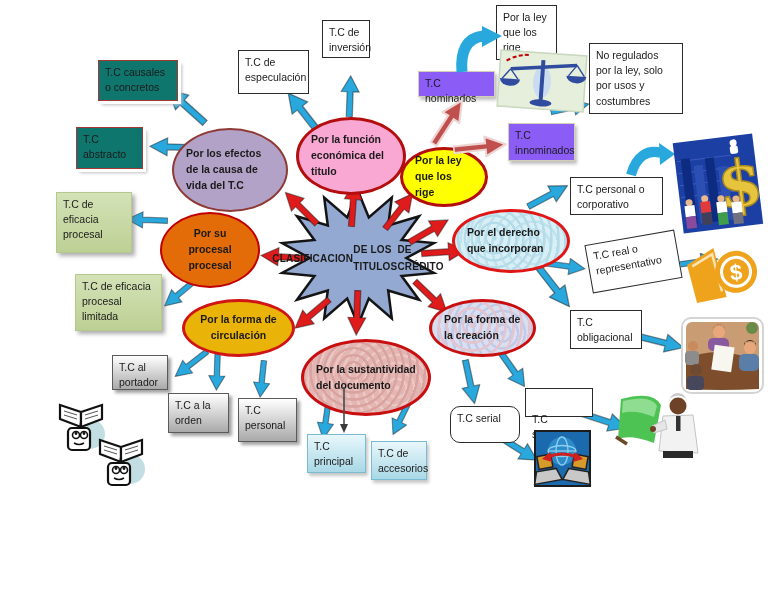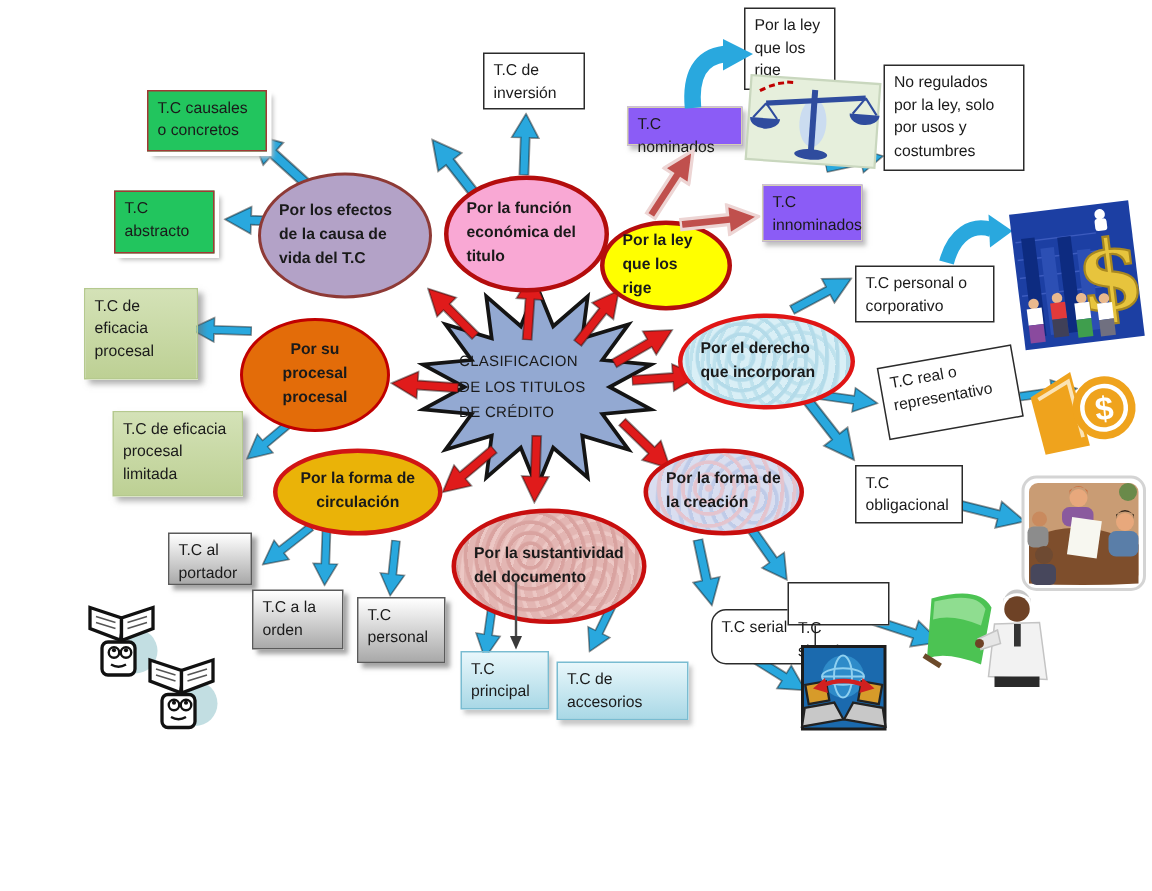--- a/index.html
+++ b/index.html
@@ -1,31 +1,31 @@
 <!DOCTYPE html>
 <html><head>
 <meta charset="utf-8">
 <style>
   html,body{margin:0;padding:0;background:#fff;}
   #canvas{position:relative;width:768px;height:594px;background:#fff;overflow:hidden;
           font-family:"Liberation Sans",sans-serif;color:#1a1a1a;}
   
   .box{position:absolute;box-sizing:border-box;font-size:10.5px;line-height:1.45;
        padding:4px 6px;background:#fff;border:1.3px solid #2b2b2b;z-index:3;}
-  .box.red{background:#22c55e;border:1px solid #A33835;
+  .box.red{background:#0f766e;border:1px solid #A33835;
            box-shadow:2px 2px 0 1px #fff,4px 4px 3px #bfbfbf;}
   .box.green{background:linear-gradient(#D4E2B7,#BDD094);border:1px solid #B5C98E;
              box-shadow:3px 3px 4px rgba(110,110,110,.55);}
   .box.lgreen{background:#8b5cf6;border:1px solid #D4CFB4;
               box-shadow:2px 3px 3px rgba(130,130,130,.5);}
   .box.gray{background:linear-gradient(#ffffff,#a9a9a9);border:1.2px solid #5a5a5a;
             box-shadow:3px 3px 3px rgba(90,90,90,.55);}
   .box.lblue{background:linear-gradient(#E8F7FB,#A9D8E6);border:1px solid #79BCD1;
              box-shadow:2px 3px 3px rgba(130,130,130,.45);}
-  .box.rounded{border-radius:10px;margin-left:24px;}
+  .box.rounded{border-radius:10px;}
   
   .ellipse{position:absolute;box-sizing:border-box;border-radius:50%;z-index:3;
            display:flex;align-items:center;justify-content:center;
            font-size:10.5px;font-weight:bold;line-height:1.5;text-align:left;
            padding:6px 12px;}
   .el-purple{background:#B3A2C7;border:2px solid #8E3A36;}
   .el-green{background:#f9a8d4;border:3px solid #B40D0D;justify-content:center;}
   .el-yellow{background:#FFFF00;border:3px solid #B40D0D;}
   .el-teal{background:#D9EFF6;
            background-image:repeating-radial-gradient(circle at 35% 45%,#B4DBE9 0 2px,rgba(217,239,246,0) 3px 7px),
@@ -43,22 +43,22 @@
            border:3px solid #C80E0E;}
   
   svg.arrow{position:absolute;overflow:visible;z-index:2;}
   svg.arrow.top{z-index:4;}
   .blue{color:#29A8DE;}
   .red-a{color:#E01B1B;}
   .rose{color:#C0504D;}
   
   #star-wrap{position:absolute;left:278px;top:188px;width:160px;height:140px;z-index:1;}
   #star-text{position:absolute;left:278px;top:188px;width:160px;height:140px;z-index:3;
-             display:flex;flex-direction:column;align-items:center;justify-content:center;
-             font-size:10px;font-weight:normal;line-height:1.7;letter-spacing:.2px;}
+             display:flex;flex-direction:row;align-items:center;justify-content:center;
+             font-size:10px;font-weight:bold;line-height:1.7;letter-spacing:.2px;}
   #star-text div{width:104px;}
   .img{position:absolute;z-index:4;overflow:visible;}
 </style>
 </head>
 <body>
 
 <div id="canvas">
 
   <svg width="0" height="0" style="position:absolute">
     <defs>
@@ -186,21 +186,21 @@
     </svg>
   <svg class="arrow rose top" style="left:453px;top:136px;width:54px;height:22px;transform:rotate(-6deg)">
       <use href="#ba-rose"></use>
     </svg>
 
   <svg class="arrow top" style="left:336px;top:386px;width:16px;height:48px" viewBox="0 0 16 48">
     <line x1="8" y1="1" x2="8" y2="39" stroke="#4a4a4a" stroke-width="1.6"></line>
     <polygon points="4,38 12,38 8,47" fill="#3a3a3a"></polygon>
   </svg>
 
-  <div class="ellipse el-purple" style="left:172px;top:115px;width:116px;height:84px">
+  <div class="ellipse el-purple" style="left:172px;top:128px;width:116px;height:84px">
       <span>Por los efectos de la causa de vida del T.C</span>
     </div>
   <div class="ellipse el-green" style="left:296px;top:117px;width:110px;height:78px">
       <span>Por la función económica del titulo</span>
     </div>
   <div class="ellipse el-yellow" style="left:400px;top:147px;width:88px;height:60px">
       <span>Por la ley que los rige</span>
     </div>
   <div class="ellipse el-teal" style="left:452px;top:209px;width:118px;height:64px">
       <span>Por el derecho que incorporan</span>
@@ -213,35 +213,36 @@
     </div>
   <div class="ellipse el-pink" style="left:301px;top:339px;width:130px;height:77px">
       <span>Por la sustantividad del documento</span>
     </div>
   <div class="ellipse el-bluepink" style="left:429px;top:299px;width:107px;height:58px">
       <span>Por la forma de la creación</span>
     </div>
 
   <div class="box red" style="left:98px;top:60px;width:80px;height:41px">T.C  causales o  concretos</div>
   <div class="box red" style="left:76px;top:127px;width:67px;height:42px">T.C abstracto</div>
-  <div class="box" style="left:322px;top:35px;width:68px;height:38px">T.C de inversión</div>
+  <div class="box" style="left:238px;top:50px;width:71px;height:44px">T.C de especulación</div>
+  <div class="box" style="left:322px;top:20px;width:48px;height:38px">T.C de inversión</div>
   <div class="box" style="left:496px;top:5px;width:61px;height:55px;z-index:3">Por la ley que los rige</div>
   <div class="box" style="left:589px;top:43px;width:94px;height:71px">No regulados por la ley, solo por usos y costumbres</div>
   <div class="box lgreen" style="left:418px;top:71px;width:77px;height:26px">T.C nominados</div>
   <div class="box lgreen" style="left:508px;top:123px;width:67px;height:38px">T.C innominados</div>
   <div class="box" style="left:570px;top:177px;width:93px;height:38px">T.C  personal  o corporativo</div>
   <div class="box" style="left:588px;top:237px;width:91px;height:49px;transform:rotate(-10deg)">T.C  real o representativo</div>
   <div class="box green" style="left:56px;top:192px;width:76px;height:61px">T.C  de eficacia procesal</div>
   <div class="box" style="left:570px;top:310px;width:72px;height:39px">T.C obligacional</div>
   <div class="box green" style="left:75px;top:274px;width:87px;height:57px">T.C de eficacia procesal limitada</div>
   <div class="box gray" style="left:112px;top:355px;width:56px;height:35px">T.C  al portador</div>
   <div class="box gray" style="left:168px;top:393px;width:61px;height:40px">T.C a la orden</div>
   <div class="box gray" style="left:238px;top:398px;width:59px;height:44px">T.C personal</div>
   <div class="box lblue" style="left:307px;top:434px;width:59px;height:39px">T.C principal</div>
-  <div class="box lblue" style="left:371px;top:441px;width:88px;height:39px">T.C  de accesorios</div>
+  <div class="box lblue" style="left:371px;top:441px;width:56px;height:39px">T.C  de accesorios</div>
   <div class="box rounded" style="left:450px;top:406px;width:70px;height:37px">T.C  serial</div>
   <div class="box" style="left:525px;top:388px;width:68px;height:26px;padding-top:23px">T.C singular</div>
 
   <svg class="img" style="left:496px;top:50px;width:92px;height:62px" viewBox="0 0 92 62">
     <g transform="rotate(4 46 31)">
       <rect x="3" y="3" width="86" height="56" fill="#E6EFDC" stroke="#C9D7BE" stroke-width="1.5"></rect>
       <g fill="#C00000">
           <rect x="9" y="11" width="4" height="2" transform="rotate(-30 11 12)"></rect>
           <rect x="15" y="8" width="4" height="2" transform="rotate(-20 17 9)"></rect>
           <rect x="21" y="6" width="4" height="2" transform="rotate(-10 23 7)"></rect>

